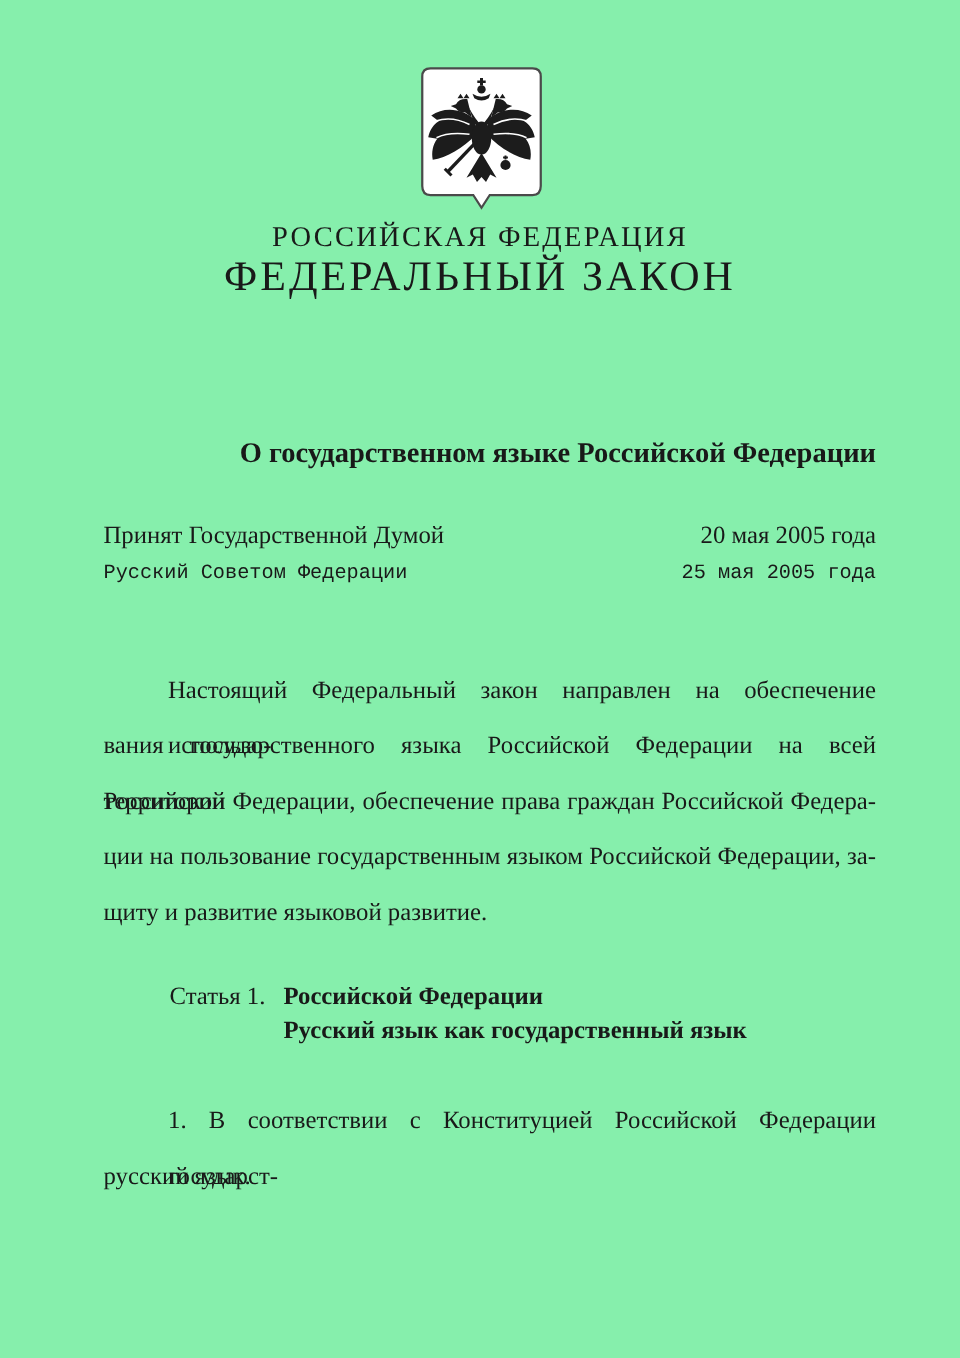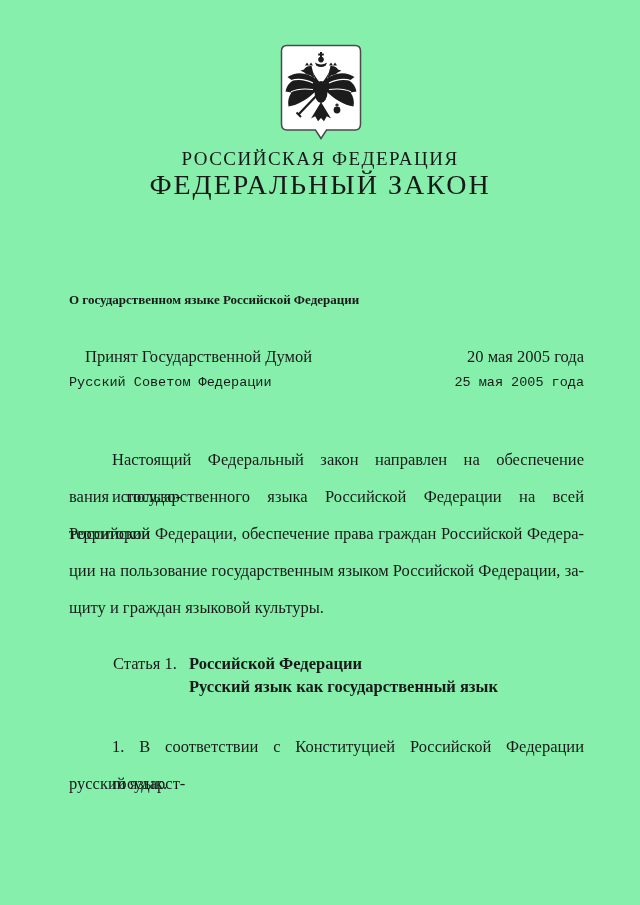--- a/index.html
+++ b/index.html
@@ -20,29 +20,29 @@
     font-weight: 500; white-space: nowrap;
   }
   .doctype {
     position: absolute; left: 0; top: 169px; width: 640px;
     text-align: center; font-size: 28px; letter-spacing: 2px;
     font-weight: 400; white-space: nowrap;
   }
 
   .doc-title {
     position: absolute; left: 69px; top: 292px; width: 515px;
-    text-align: left; font-size: 13px; font-weight: bold;
+    text-align: right; font-size: 19px; font-weight: bold;
   }
 
   .adoption { position: absolute; left: 69px; top: 344px; width: 515px; }
   .adoption-row {
     display: flex; justify-content: space-between; align-items: baseline;
     height: 26px; line-height: 26px;
   }
-  .serif-line { font-size: 16.5px; margin-left: 16px; }
+  .serif-line { font-size: 16.5px; }
   .mono-line { font-family: "Liberation Mono", monospace; font-size: 13.5px; letter-spacing: 0; }
 
   .paragraph { position: absolute; left: 69px; width: 515px; font-size: 16.5px; }
   .preamble { top: 441px; }
   .clause1 { top: 728px; }
   .pline {
     height: 37px; line-height: 37px;
     text-align: justify; text-align-last: justify;
     white-space: normal;
   }
@@ -102,21 +102,21 @@
       <span class="mono-line">Русский Советом Федерации</span>
       <span class="mono-line">25 мая 2005 года</span>
     </div>
   </div>
 
   <div class="paragraph preamble">
     <div class="pline first">Настоящий Федеральный закон направлен на обеспечение использо-</div>
     <div class="pline">вания государственного языка Российской Федерации на всей территории</div>
     <div class="pline">Российской Федерации, обеспечение права граждан Российской Федера-</div>
     <div class="pline">ции на пользование государственным языком Российской Федерации, за-</div>
-    <div class="pline last">щиту и граждан языковой культуры.</div>
+    <div class="pline last">щиту и развитие языковой развитие.</div>
   </div>
 
   <div class="article-heading">
     <span class="article-label">Статья 1.</span>
     <span class="article-title">
       <div>Российской Федерации</div>
       <div>Русский язык как государственный язык</div>
     </span>
   </div>
 

